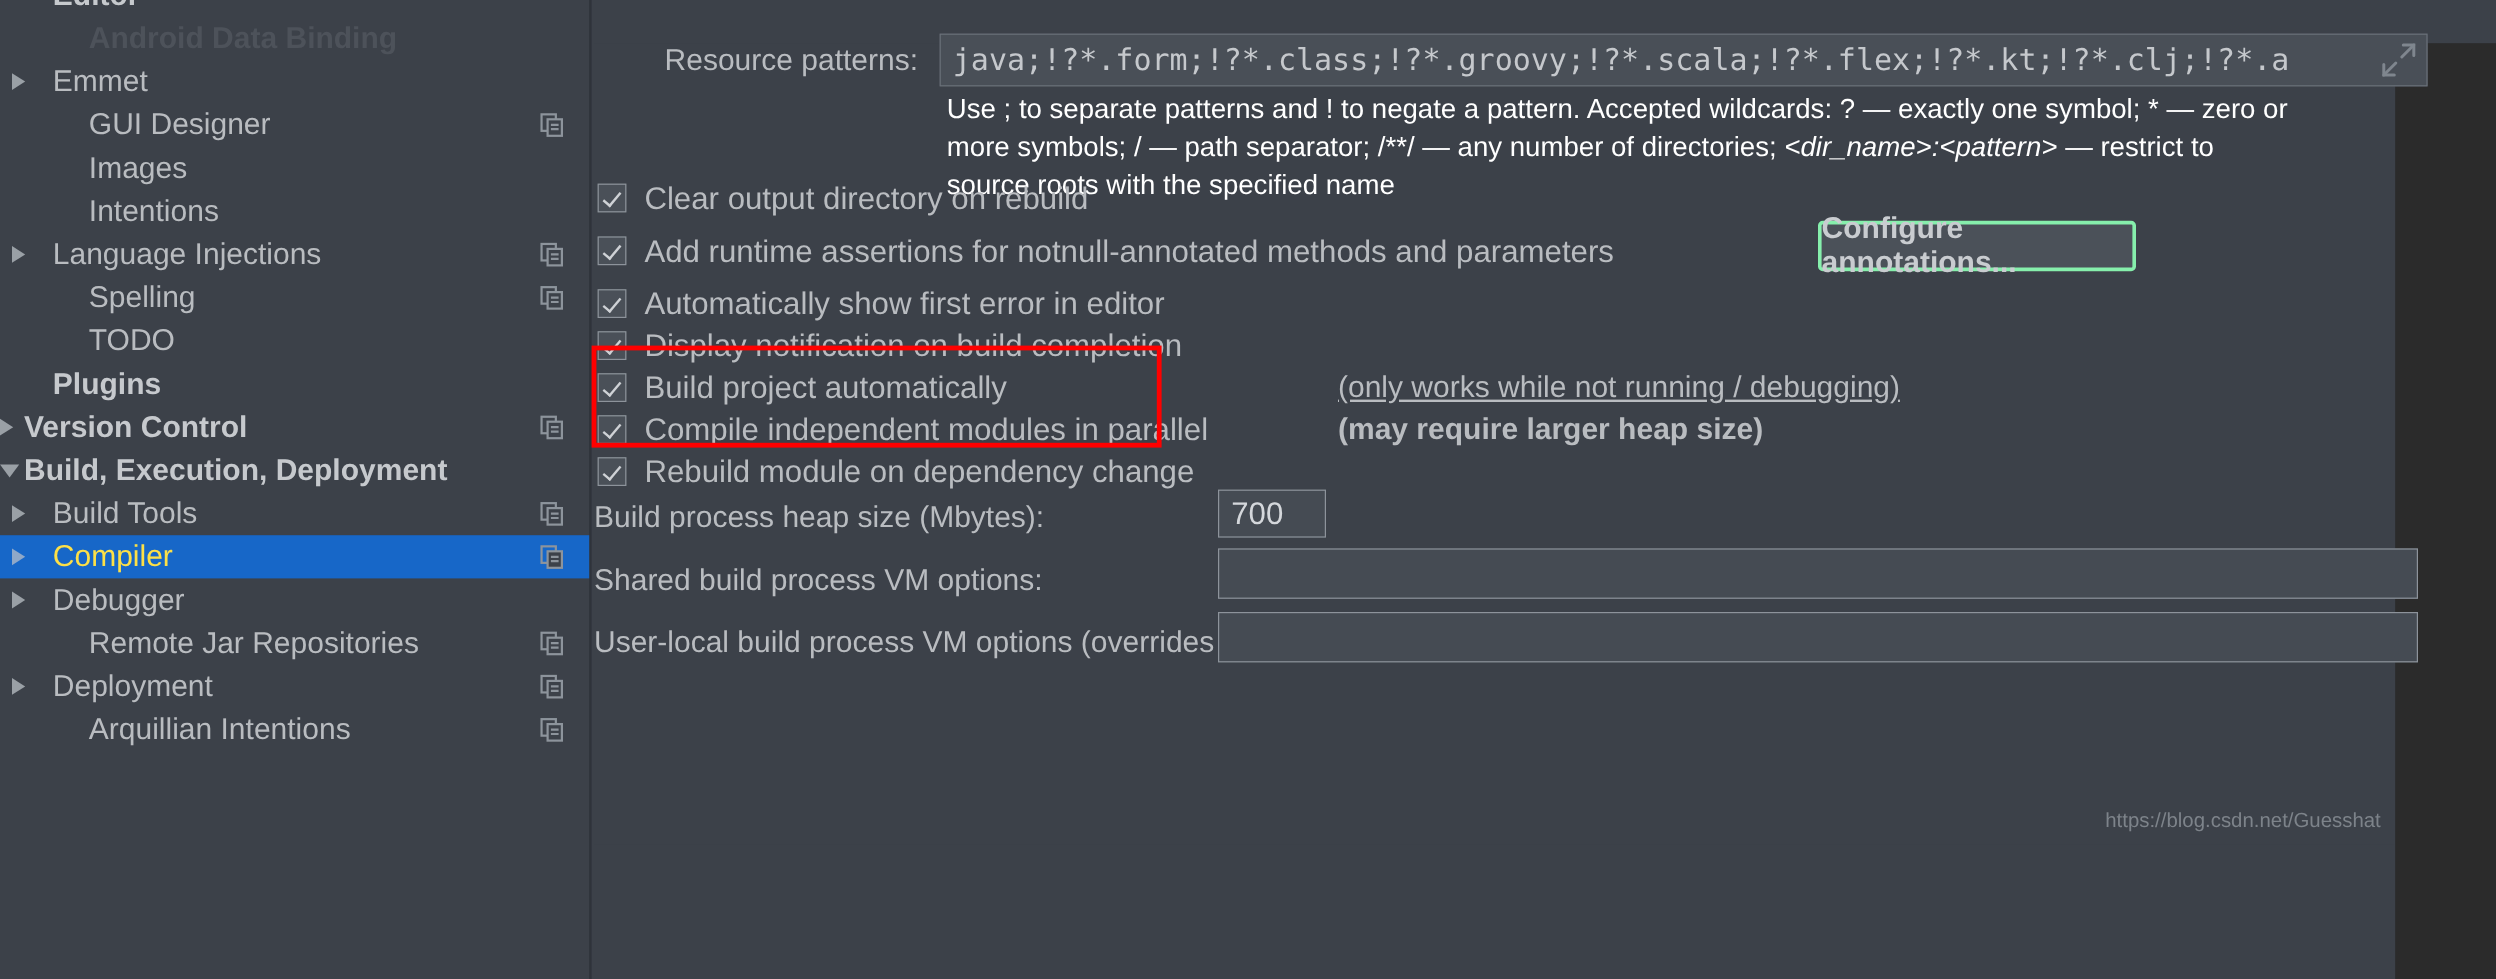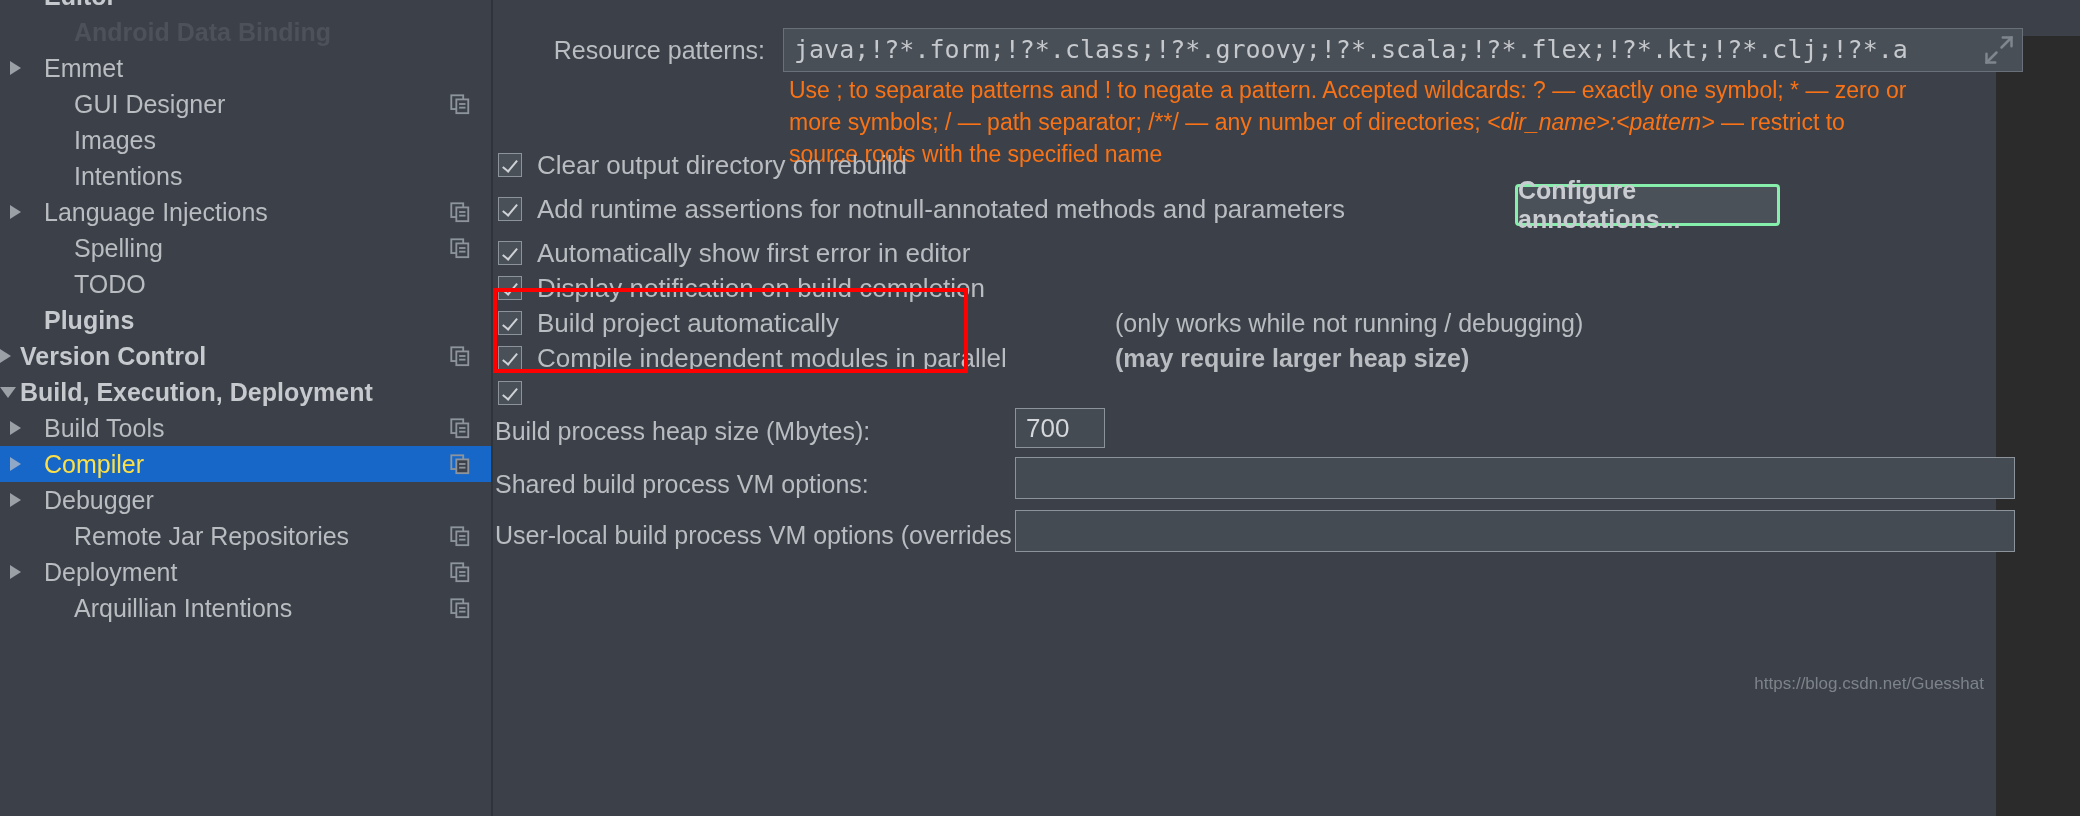--- a/index.html
+++ b/index.html
@@ -111,21 +111,21 @@
   }
   #res-expand {
     position: absolute;
     right: 8px; top: 6px;
     width: 30px; height: 30px;
   }
   #res-hint {
     position: absolute;
     left: 294px; top: 38px;
     width: 1200px;
-    color: #f97316;
+    color: #ffffff;
     font-size: 23px;
     line-height: 32px;
   }
   #res-hint i { font-style: italic; }
 
   
   .cbrow {
     position: absolute;
     left: 0;
     display: flex;
@@ -394,28 +394,29 @@
           <span class="cbtext">Automatically show first error in editor</span>
         </div>
         <div class="cbrow" style="top: 235px; left: 3px;">
           <div class="cbox"></div>
           <span class="cbtext">Display notification on build completion</span>
         </div>
         <div class="cbrow" style="top: 270px; left: 3px;">
           <div class="cbox"></div>
           <span class="cbtext">Build project automatically</span>
         </div>
-        <div class="hint-right" style="top: 270px; left: 620px; line-height: 34px;">(only works while not running / debugging)</div>
+        <div class="hint-right" style="top: 270px; left: 620px; line-height: 34px; text-decoration: underline;">(only works while not running / debugging)</div>
         <div class="cbrow" style="top: 305px; left: 3px;">
           <div class="cbox"></div>
           <span class="cbtext">Compile independent modules in parallel</span>
         </div>
         <div class="hint-right" style="top: 305px; left: 620px; line-height: 34px; font-weight: bold;">(may require larger heap size)</div>
         <div class="cbrow" style="top: 340px; left: 3px;">
           <div class="cbox"></div>
+          <span class="cbtext">Rebuild module on dependency change</span>
         </div>
       </div>
 
     <div id="cfg-btn" style="left: 1020px; top: 148px; width: 265px; height: 42px;">Configure annotations...</div>
 
     <div id="fields-container">
         <div class="lbl" style="left: 0px; top: 381px;">Build process heap size (Mbytes):</div>
         <div class="tinput" style="left: 520px; top: 372px; width: 90px; height: 40px;">700</div>
         <div class="lbl" style="left: 0px; top: 434px;">Shared build process VM options:</div>
         <div class="tinput" style="left: 520px; top: 421px; width: 1000px; height: 42px;"></div>

